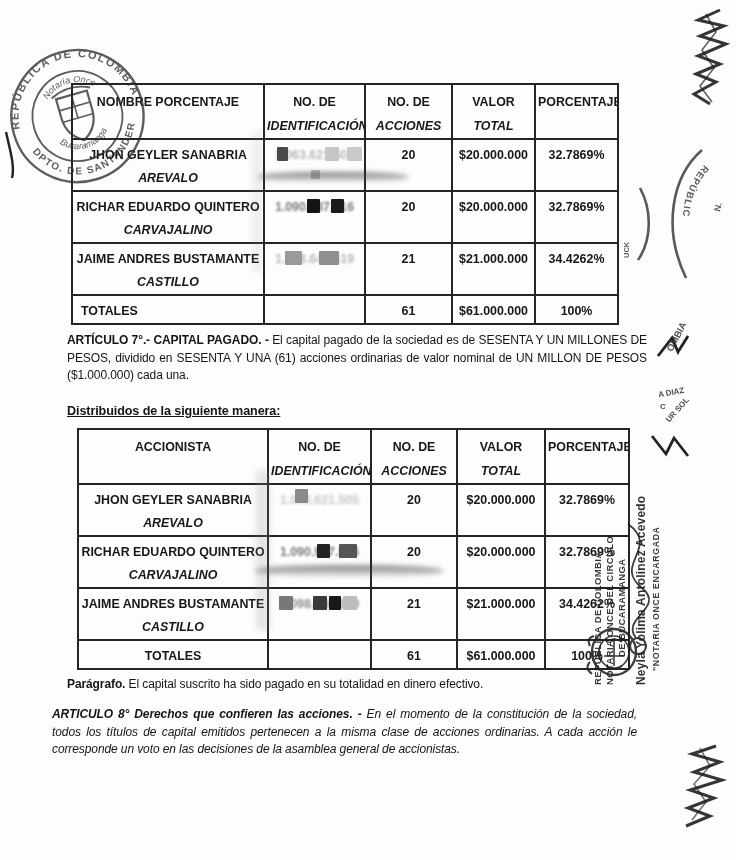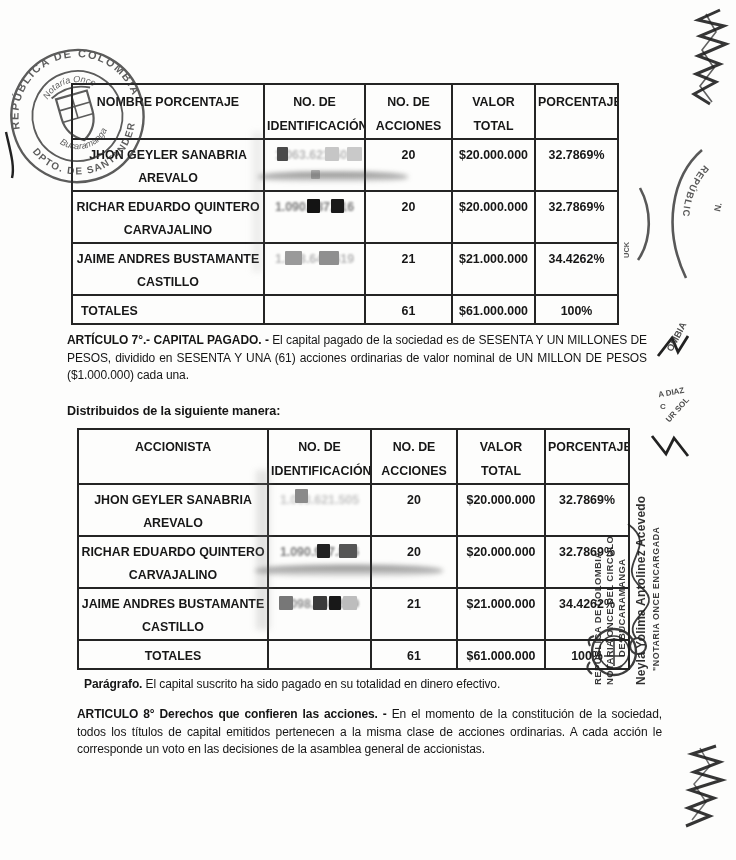--- a/index.html
+++ b/index.html
@@ -5,21 +5,21 @@
   html,body{margin:0;padding:0;background:#e8e8e8;}
   .page{position:relative;width:736px;height:860px;background:#fdfdfc;overflow:hidden;
         font-family:"Liberation Sans", sans-serif;color:#1c1c1c;}
 
   
   table.doc{position:absolute;border-collapse:collapse;table-layout:fixed;
             font-size:12.4px;font-weight:700;color:#171717;}
   table.doc td{border:2px solid #242424;vertical-align:top;text-align:center;
                padding:4px 2px 0 2px;line-height:23px;overflow:hidden;}
   table.doc .hdr td{line-height:24px;padding-top:5px;}
-  table.doc td .l2{display:block;}
+  table.doc td .l2{display:block;font-style:italic;}
   #table1{left:71px;top:83px;width:546px;}
   #table2{left:77px;top:428px;width:551px;}
   .tot-left{text-align:left !important;padding-left:8px !important;}
   .totrow td{line-height:16px;padding-top:3px;}
 
   
   .idwrap{position:relative;display:block;height:23px;}
   .idtxt{display:inline-block;}
   .rbox{position:absolute;top:3px;height:14px;border-radius:1px;}
   .blur-l{color:#b9b9b9;filter:blur(1.2px);}
@@ -118,21 +118,21 @@
       <td><span>$61.000.000</span></td>
       <td><span>100%</span></td>
     </tr>
   </tbody>
     </table>
 
   <div class="para" style="left:67px;top:332px;width:580px;">
     <b>ARTÍCULO 7°.- CAPITAL PAGADO. - </b><span>El capital pagado de la sociedad es de SESENTA Y UN MILLONES DE PESOS, dividido en SESENTA Y UNA  (61) acciones ordinarias de valor nominal de UN MILLON DE PESOS ($1.000.000) cada una.</span>
   </div>
 
-  <div class="para" style="left:67px;top:403px;width:400px;font-size:12.6px;">
+  <div class="para" style="left:67px;top:403px;width:400px;font-size:12.6px;text-decoration:underline;">
     <b>Distribuidos de la siguiente manera:</b>
   </div>
 
   <table class="doc" id="table2">
     <colgroup>
         <col style="width:190px">
         <col style="width:103px">
         <col style="width:86px">
         <col style="width:88px">
         <col style="width:84px">
@@ -188,25 +188,25 @@
     <tr class="totrow" style="height:21px">
       <td><span>TOTALES</span></td>
       <td></td>
       <td><span>61</span></td>
       <td><span>$61.000.000</span></td>
       <td><span>100%</span></td>
     </tr>
   </tbody>
     </table>
 
-  <div class="para" style="left:84px;top:676px;width:585px;">
+  <div class="para" style="left:67px;top:676px;width:585px;">
     <b>Parágrafo. </b><span>El capital suscrito ha sido pagado en su totalidad en dinero efectivo.</span>
   </div>
 
-  <div class="para" style="left:77px;top:706px;width:585px;">
+  <div class="para" style="left:52px;top:706px;width:585px;font-style:italic;">
     <p><b>ARTICULO 8° Derechos que confieren las acciones. - </b><span>En el momento de la constitución de la sociedad, todos los títulos de capital emitidos pertenecen a la misma clase de acciones ordinarias. A cada acción le corresponde un voto en las decisiones de la asamblea general de accionistas.</span></p>
   </div>
 
   <div class="smear" style="left:258px;top:172px;width:150px;height:10px;background:linear-gradient(to bottom,rgba(50,50,50,.65),rgba(120,120,120,.15));"></div>
   <div class="smear" style="left:255px;top:565px;width:188px;height:12px;background:linear-gradient(to bottom,rgba(45,45,45,.6),rgba(120,120,120,.12));"></div>
   <div class="vstreak" style="left:256px;top:470px;width:14px;height:160px;background:rgba(140,140,140,.22);"></div>
   <div class="vstreak" style="left:252px;top:132px;width:11px;height:140px;background:rgba(150,150,150,.14);"></div>
 
   <svg class="stamp" style="left:2px;top:128px;" width="18" height="55" viewBox="0 0 18 55">
     <path d="M4,4 C8,22 13,38 10,50" stroke="#222" stroke-width="2.4" fill="none"></path>

